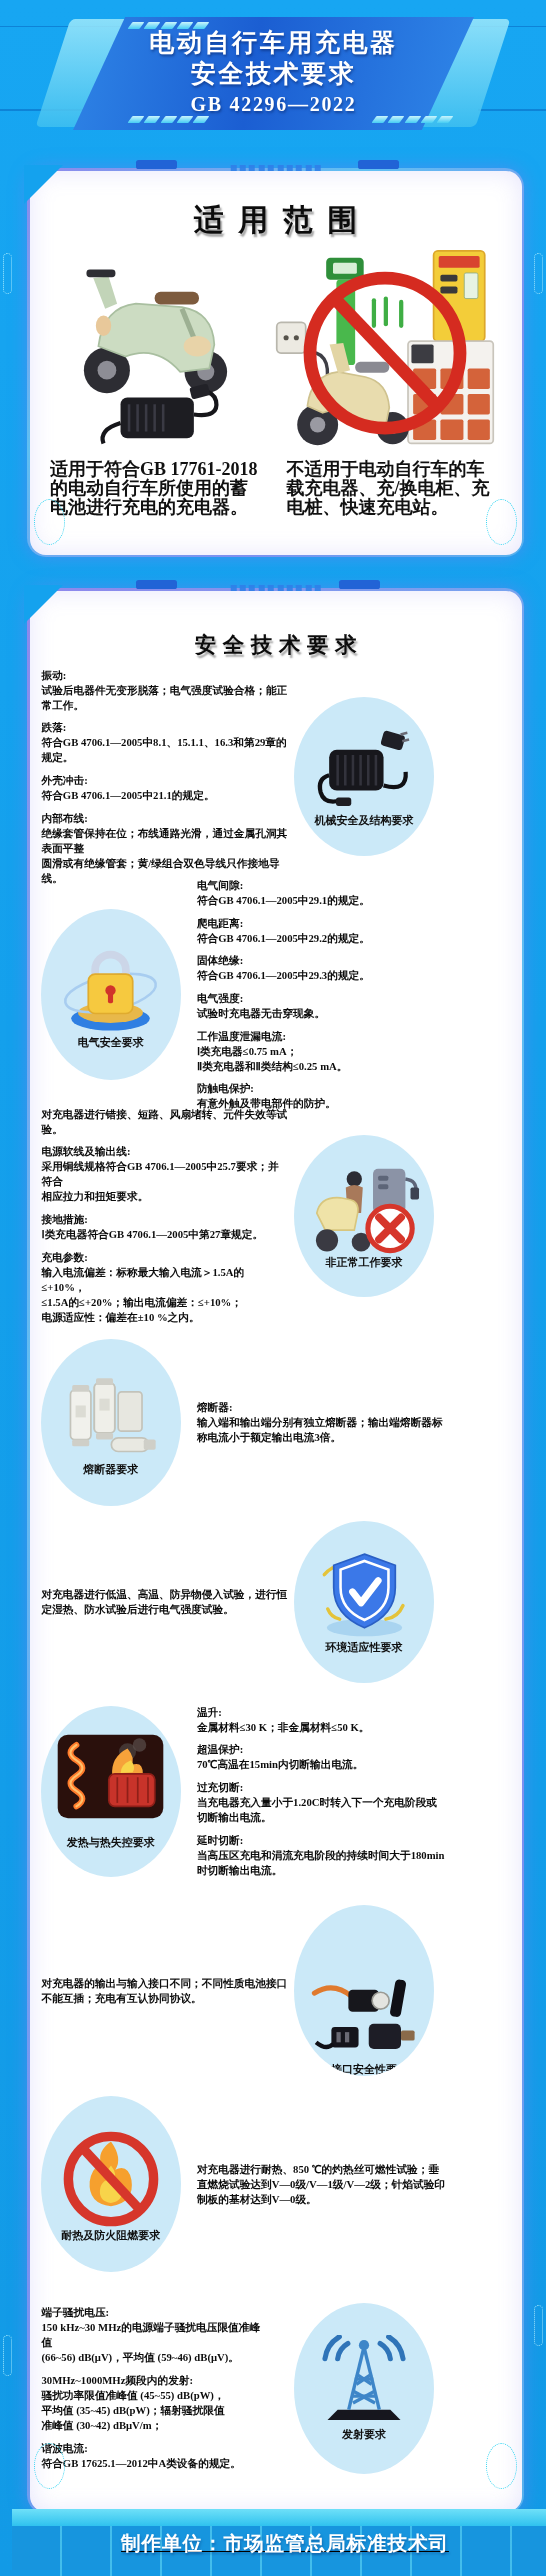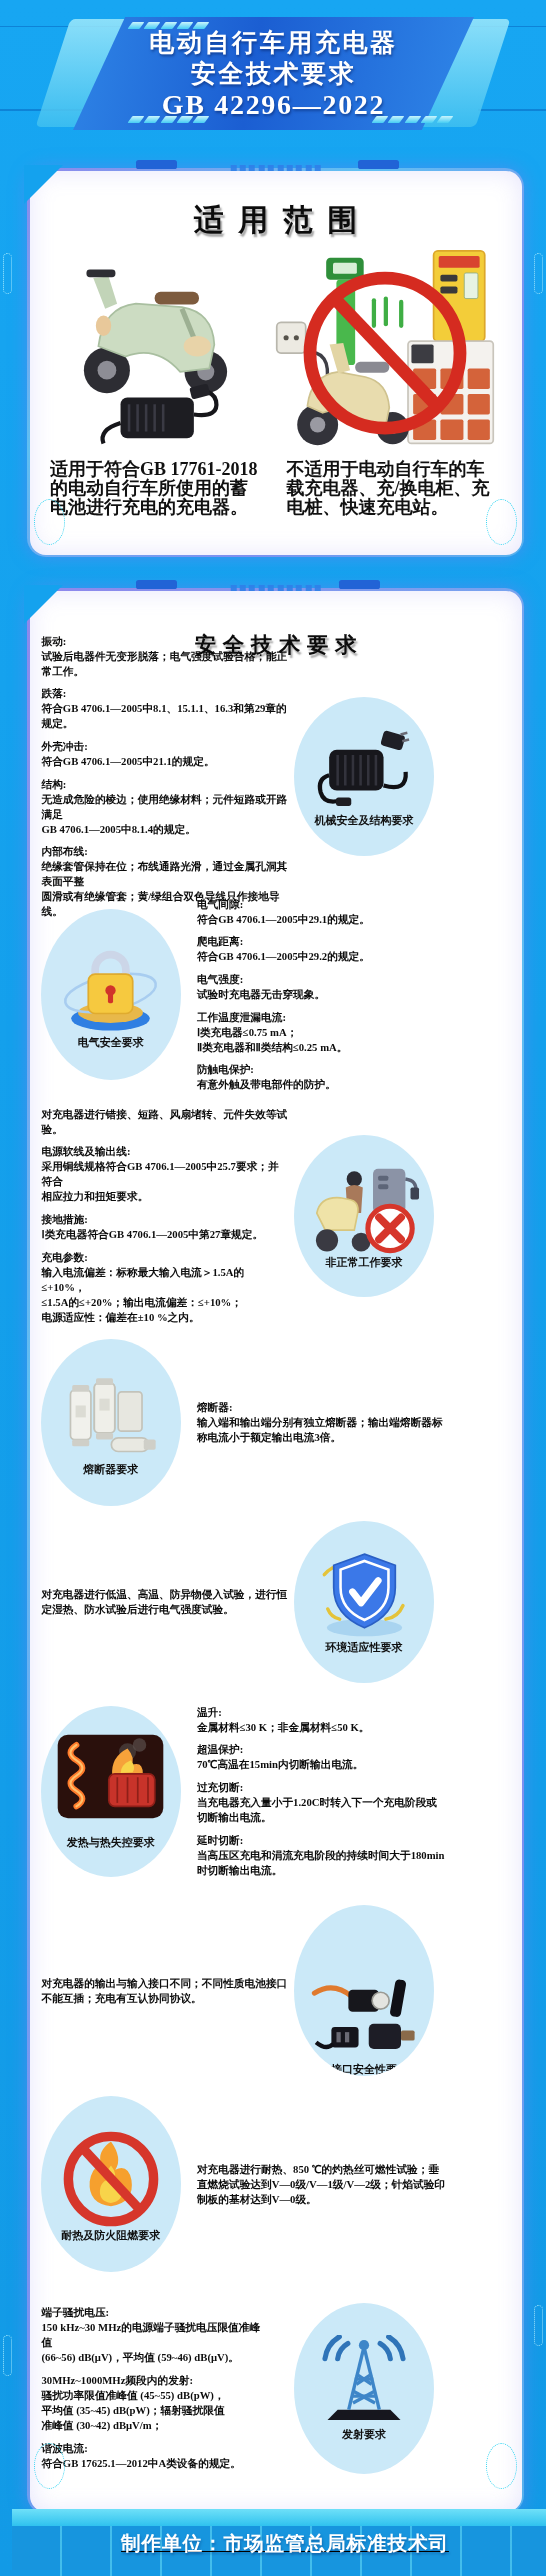--- a/index.html
+++ b/index.html
@@ -13,21 +13,21 @@
   .banner-wrap{position:absolute;left:0;top:13.7px;width:546px;height:119px;}
   .banner-slant{position:absolute;top:5.1px;width:63px;height:108px;background:linear-gradient(180deg,#9fe9fb,#3fc0f0);
         transform:skewX(-18deg);opacity:.85;border-radius:5.1px;}
   .banner{position:absolute;left:73px;top:3.4px;width:401px;height:113px;
         background:linear-gradient(100deg,#2e84e6 0%,#1b5ed2 45%,#2f86e8 100%);
         clip-path:polygon(13% 0,100% 0,87% 100%,0 100%);
         display:flex;flex-direction:column;align-items:center;justify-content:center;
         box-shadow:0 3.4px 12px rgba(10,60,150,.4);}
   .banner .l{color:#fff;font-weight:bold;font-size:25px;line-height:31px;letter-spacing:2.6px;
         text-shadow:0.9px 1.7px 2.6px rgba(8,40,110,.6);white-space:nowrap;}
-  .banner .l3{font-size:28px;letter-spacing:1.7px;}
+  .banner .l3{font-size:20px;letter-spacing:1.7px;}
   .dashes{position:absolute;display:flex;gap:4.3px;}
   .dashes i{width:12px;height:6.8px;background:linear-gradient(180deg,#c9f4fd,#45cdf4);transform:skewX(-35deg);border-radius:0.9px;}
   
   .card-glow{position:absolute;left:27px;width:492px;border-radius:19px;padding:2.6px;
         background:linear-gradient(140deg,#8f86ec 0%,#5fc0f2 35%,#7e8ff0 70%,#57b2ee 100%);
         box-shadow:0 0 17px rgba(110,130,240,.55);}
   .card{position:relative;width:100%;height:100%;background:#fff;border-radius:16px;
         box-shadow:inset 0 0 24px rgba(140,135,240,.22);overflow:hidden;box-sizing:border-box;}
   .cut{position:absolute;left:-3.4px;top:-3.4px;width:0;height:0;
         border-top:39px solid #14a2ee;border-right:39px solid transparent;z-index:5;}
@@ -238,25 +238,20 @@
             </div>
           <div class="item">
               <div class="head">跌落:</div>
               <div class="bd">符合GB 4706.1—2005中8.1、15.1.1、16.3和第29章的规定。</div>
             </div>
           <div class="item">
               <div class="head">外壳冲击:</div>
               <div class="bd">符合GB 4706.1—2005中21.1的规定。</div>
             </div>
           <div class="item">
-              <div class="head">结构:</div>
-              <div class="bd">无造成危险的棱边；使用绝缘材料；元件短路或开路满足
-GB 4706.1—2005中8.1.4的规定。</div>
-            </div>
-          <div class="item">
               <div class="head">内部布线:</div>
               <div class="bd">绝缘套管保持在位；布线通路光滑，通过金属孔洞其表面平整
 圆滑或有绝缘管套；黄/绿组合双色导线只作接地导线。</div>
             </div>
         </div>
         <div class="ico">
             <div class="circle" style="height:159px;">
           <svg width="104" height="85" viewBox="0 0 122 100">
             <rect x="20" y="28" width="64" height="48" rx="9" fill="#17171c"></rect>
             <g stroke="#33333c" stroke-width="3">
@@ -297,20 +292,24 @@
         </div>
           </div>
         <div class="txt">
           <div class="item">
               <div class="head">电气间隙:</div>
               <div class="bd">符合GB 4706.1—2005中29.1的规定。</div>
             </div>
           <div class="item">
               <div class="head">爬电距离:</div>
               <div class="bd">符合GB 4706.1—2005中29.2的规定。</div>
+            </div>
+          <div class="item">
+              <div class="head">固体绝缘:</div>
+              <div class="bd">符合GB 4706.1—2005中29.3的规定。</div>
             </div>
           <div class="item">
               <div class="head">电气强度:</div>
               <div class="bd">试验时充电器无击穿现象。</div>
             </div>
           <div class="item">
               <div class="head">工作温度泄漏电流:</div>
               <div class="bd">Ⅰ类充电器≤0.75 mA；
 Ⅱ类充电器和Ⅱ类结构≤0.25 mA。</div>
             </div>

